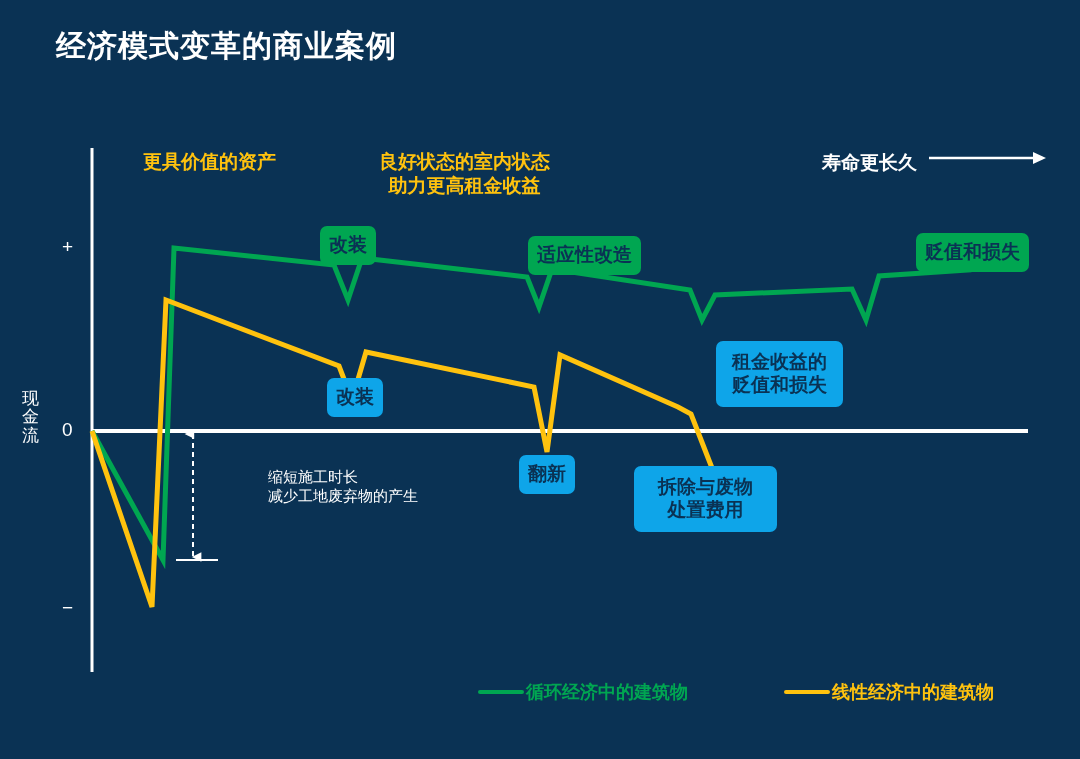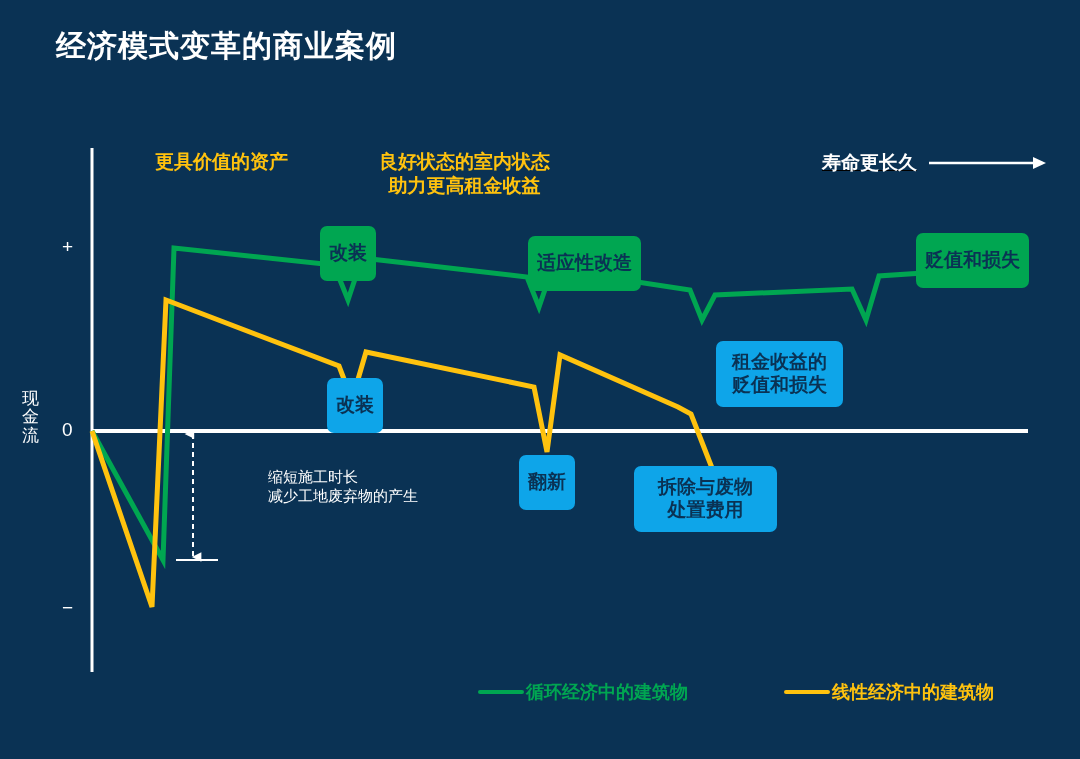--- a/index.html
+++ b/index.html
@@ -49,21 +49,21 @@
     font-size: 15px;
     font-weight: normal;
   }
   .pill {
     position: absolute;
     border-radius: 7px;
     color: #0a3254;
     font-size: 19px;
     font-weight: bold;
     line-height: 1.2;
-    padding: 16px 9px;
+    padding: 8px 9px;
     text-align: center;
     white-space: pre-line;
   }
   .pill-green { background: #00a651; }
   .pill-yellow { background: #0ea5e9; }
   .axis-tick {
     position: absolute;
     color: #ffffff;
     font-size: 19px;
     font-weight: normal;
@@ -94,23 +94,21 @@
   }
   #legend-circular { left: 478px; top: 680px; color: #00a651; }
   #legend-circular .legend-swatch { background: #00a651; }
   #legend-linear { left: 784px; top: 680px; color: #ffc20e; }
   #legend-linear .legend-swatch { background: #ffc20e; }
   #arrow-longer-life {
     position: absolute;
     left: 822px;
     top: 150px;
     display: flex;
-    align-items: center;
     gap: 12px;
-    text-decoration: underline;
   }
   #arrow-longer-life .lbl {
     color: #ffffff;
     font-size: 19px;
     font-weight: bold;
     white-space: nowrap;
   }
 </style>
 </head>
 <body>
@@ -144,21 +142,21 @@
     <line x1="600" y1="256" x2="600" y2="272" stroke="#00a651" stroke-width="4"></line>
     <line x1="968" y1="258" x2="968" y2="266" stroke="#00a651" stroke-width="4"></line>
     <line x1="712" y1="468" x2="712" y2="470" stroke="#ffc20e" stroke-width="4"></line>
   </svg>
 
   <div class="axis-tick" style="left:62px; top:236px;">+</div>
   <div class="axis-tick" style="left:62px; top:419px;">0</div>
   <div class="axis-tick" style="left:62px; top:597px;">−</div>
   <div id="axis-label-cashflow">现金流</div>
 
-  <div class="anno anno-yellow" style="left:155px; top:150px;">更具价值的资产</div>
+  <div class="anno anno-yellow" style="left:143px; top:150px;">更具价值的资产</div>
   <div class="anno anno-yellow" style="left:379px; top:150px; text-align:center;">良好状态的室内状态
 助力更高租金收益</div>
 
   <div id="arrow-longer-life">
     <span class="lbl">寿命更长久</span>
     <svg width="118" height="16">
       <line x1="0" y1="8" x2="104" y2="8" stroke="#ffffff" stroke-width="2.5"></line>
       <path d="M 104 2 L 117 8 L 104 14 z" fill="#ffffff"></path>
     </svg>
   </div>

